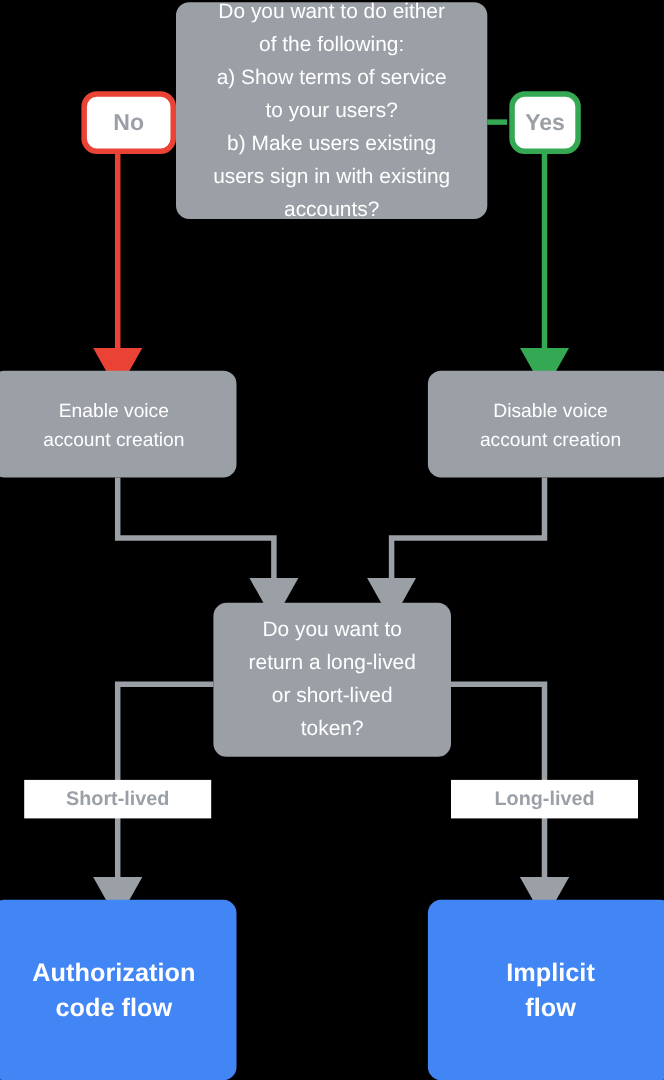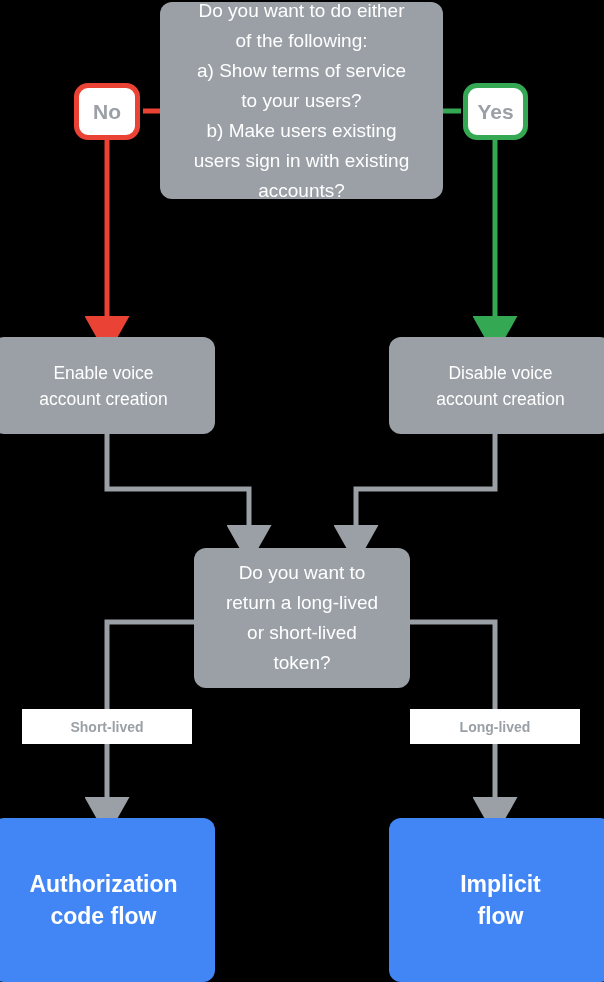--- a/index.html
+++ b/index.html
@@ -77,21 +77,21 @@
 
   
   .edge-label {
     position: absolute;
     box-sizing: border-box;
     display: flex;
     align-items: center;
     justify-content: center;
     background: #ffffff;
     color: #9aa0a6;
-    font-size: 14px;
+    font-size: 18px;
     font-weight: 700;
     z-index: 4;
   }
 
   
   #edges {
     position: absolute;
     left: 0;
     top: 0;
     width: 604px;
@@ -140,21 +140,21 @@
       <div>Do you want to do either</div>
       <div>of the following:</div>
       <div>a) Show terms of service</div>
       <div>to your users?</div>
       <div>b) Make users existing</div>
       <div>users sign in with existing</div>
       <div>accounts?</div>
     </div>
   </div>
 
-  <div class="badge badge-no" style="left:74px; top:83px; width:66px; height:57px;">
+  <div class="badge badge-no" style="left:74px; top:83px; width:86px; height:57px;">
     <span>No</span>
   </div>
 
   <div class="badge badge-yes" style="left:463px; top:83px; width:65px; height:57px;">
     <span>Yes</span>
   </div>
 
   <div class="node process" style="left:-8px; top:337px; width:223px; height:97px; z-index:2;">
     <div>
       <div>Enable voice</div>

